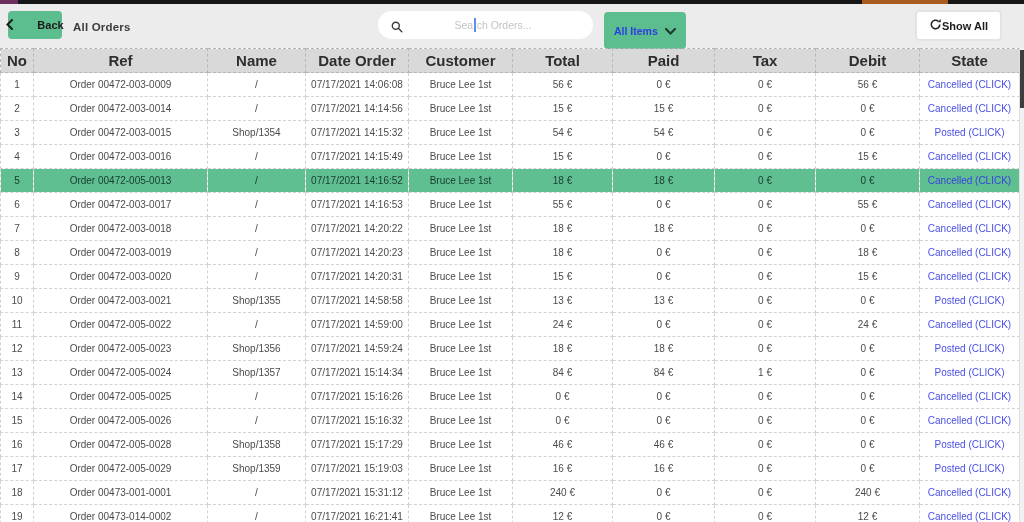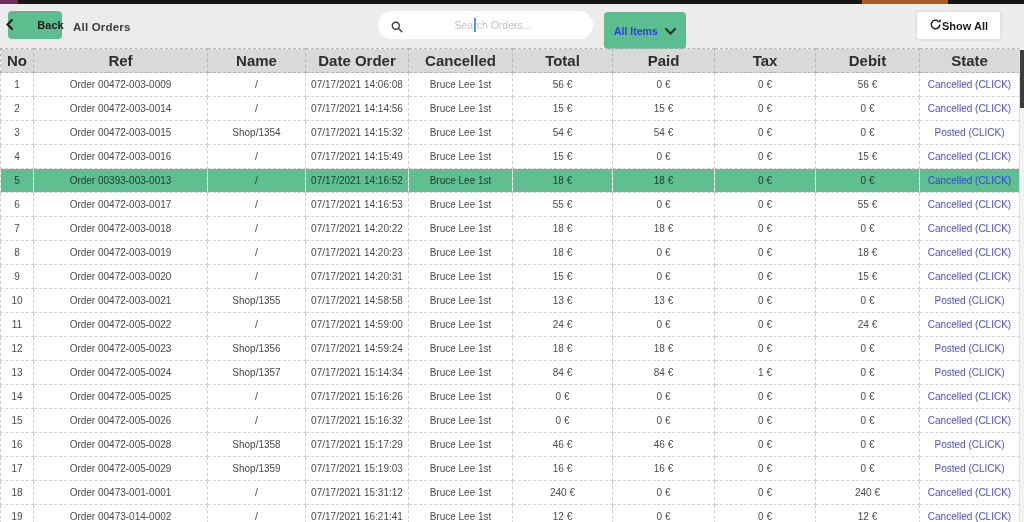--- a/index.html
+++ b/index.html
@@ -121,21 +121,21 @@
           <col style="width:101px">
           <col style="width:104px">
         <col style="width:100px">
       </colgroup>
       <thead>
         <tr>
           <th>No</th>
           <th>Ref</th>
           <th>Name</th>
           <th>Date Order</th>
-          <th>Cancelled</th>
+          <th>Customer</th>
           <th>Total</th>
           <th>Paid</th>
           <th>Tax</th>
           <th>Debit</th>
           <th>State</th>
         </tr>
       </thead>
       <tbody>
           <tr>
     <td>1</td>
@@ -188,21 +188,21 @@
     <td>15 €</td>
     <td>0 €</td>
     <td>0 €</td>
     <td>15 €</td>
     <td>
       <span class="state-link">Cancelled (CLICK)</span>
     </td>
   </tr>
           <tr class="highlighted">
     <td>5</td>
-    <td>Order 00393-003-0013</td>
+    <td>Order 00472-005-0013</td>
     <td>/</td>
     <td>07/17/2021 14:16:52</td>
     <td>Bruce Lee 1st</td>
     <td>18 €</td>
     <td>18 €</td>
     <td>0 €</td>
     <td>0 €</td>
     <td>
       <span class="state-link">Cancelled (CLICK)</span>
     </td>

